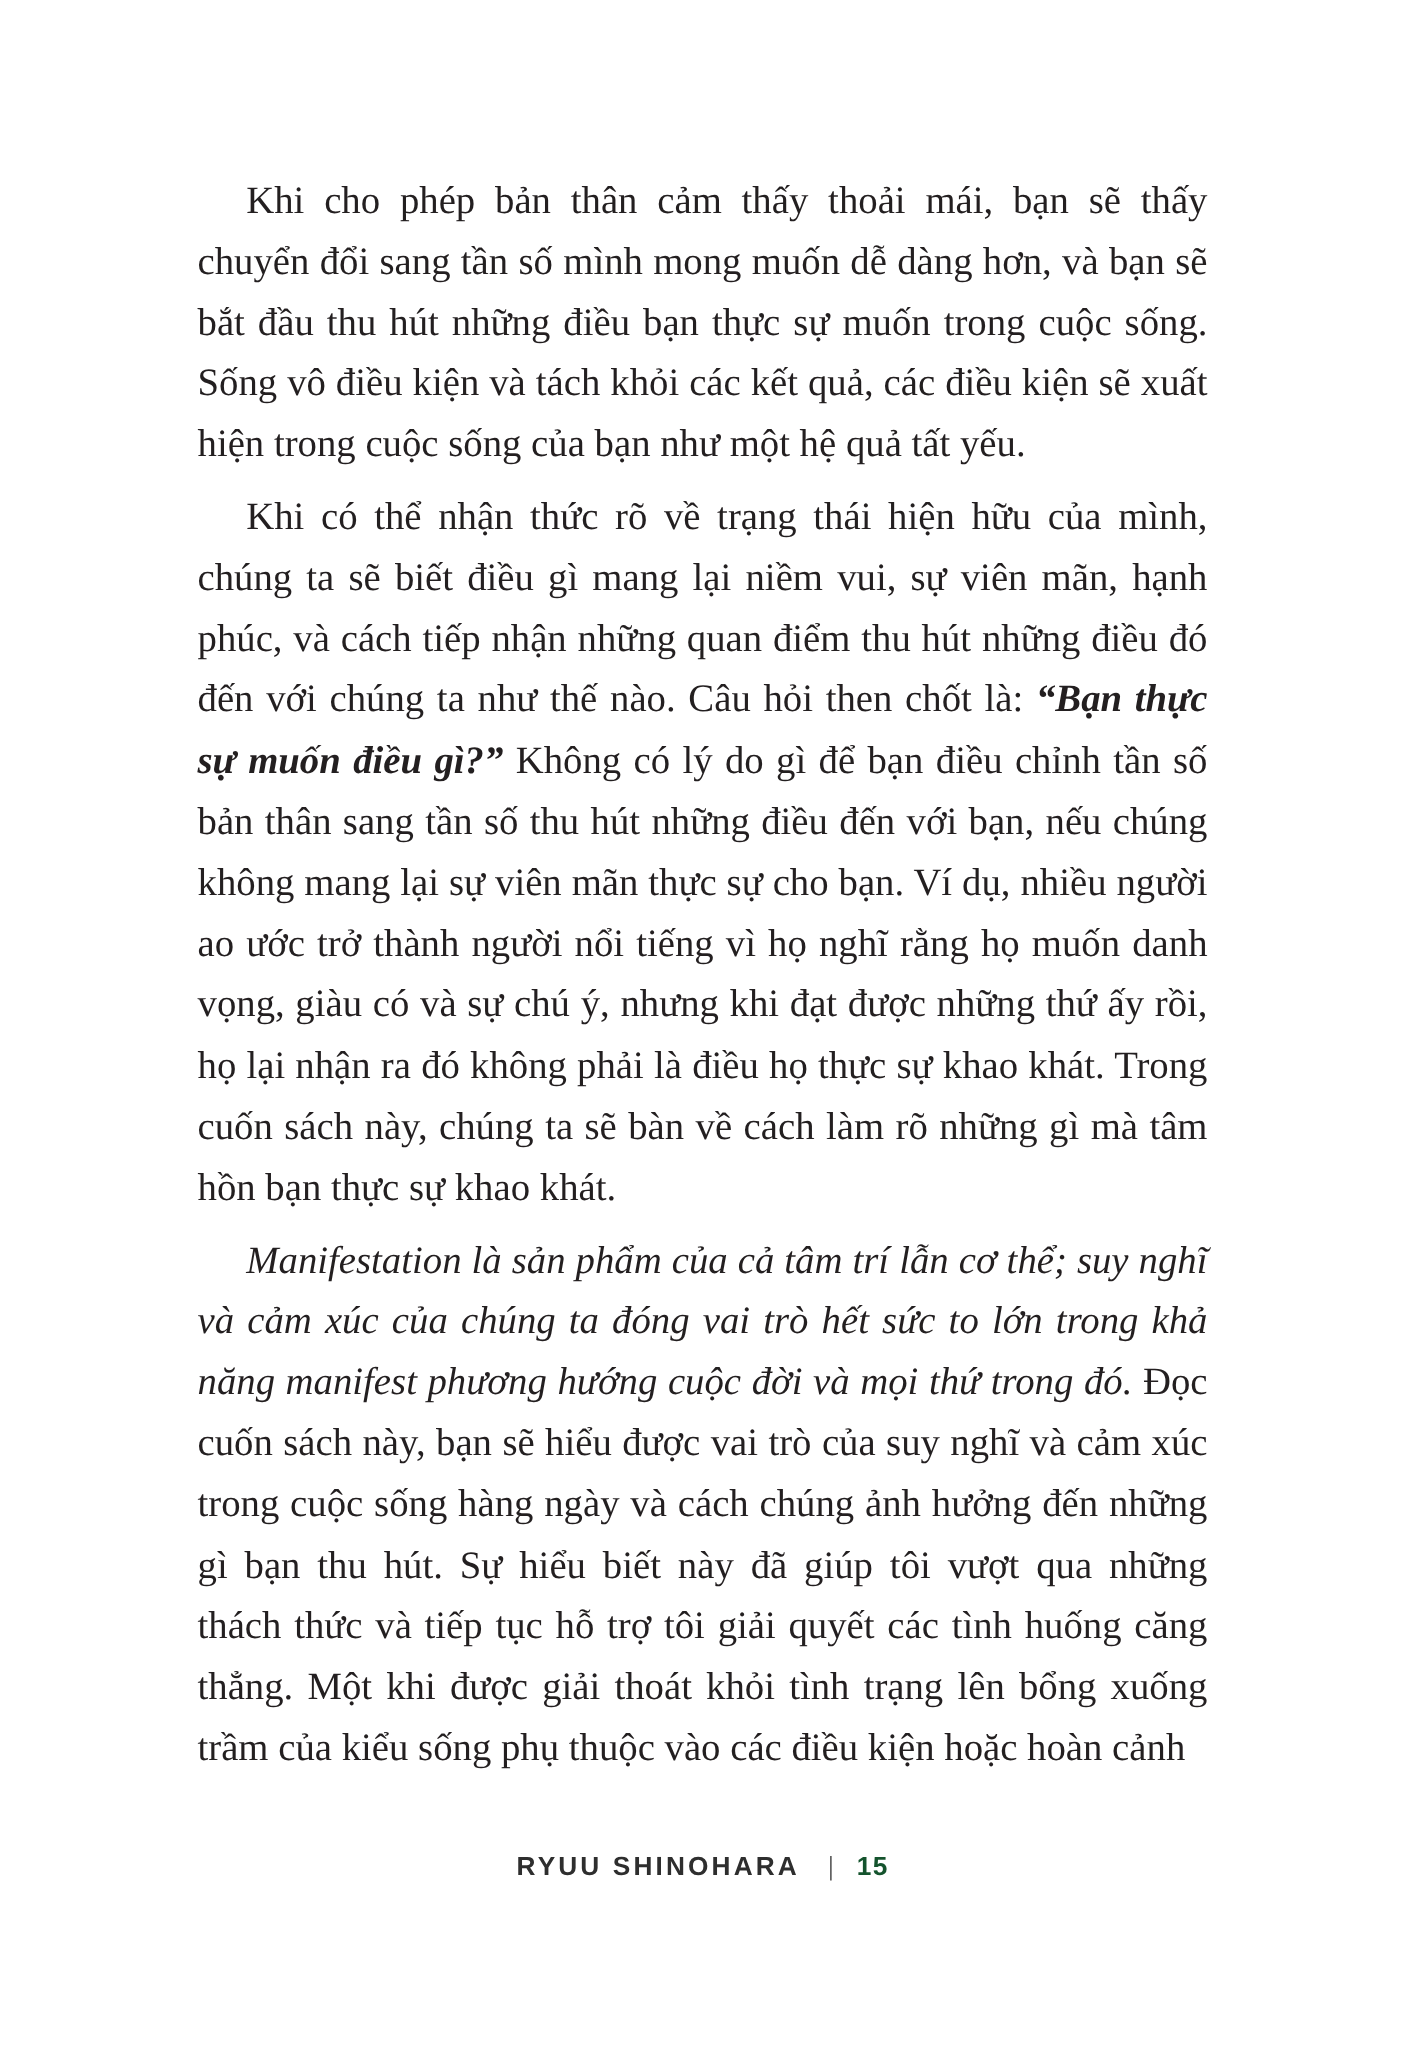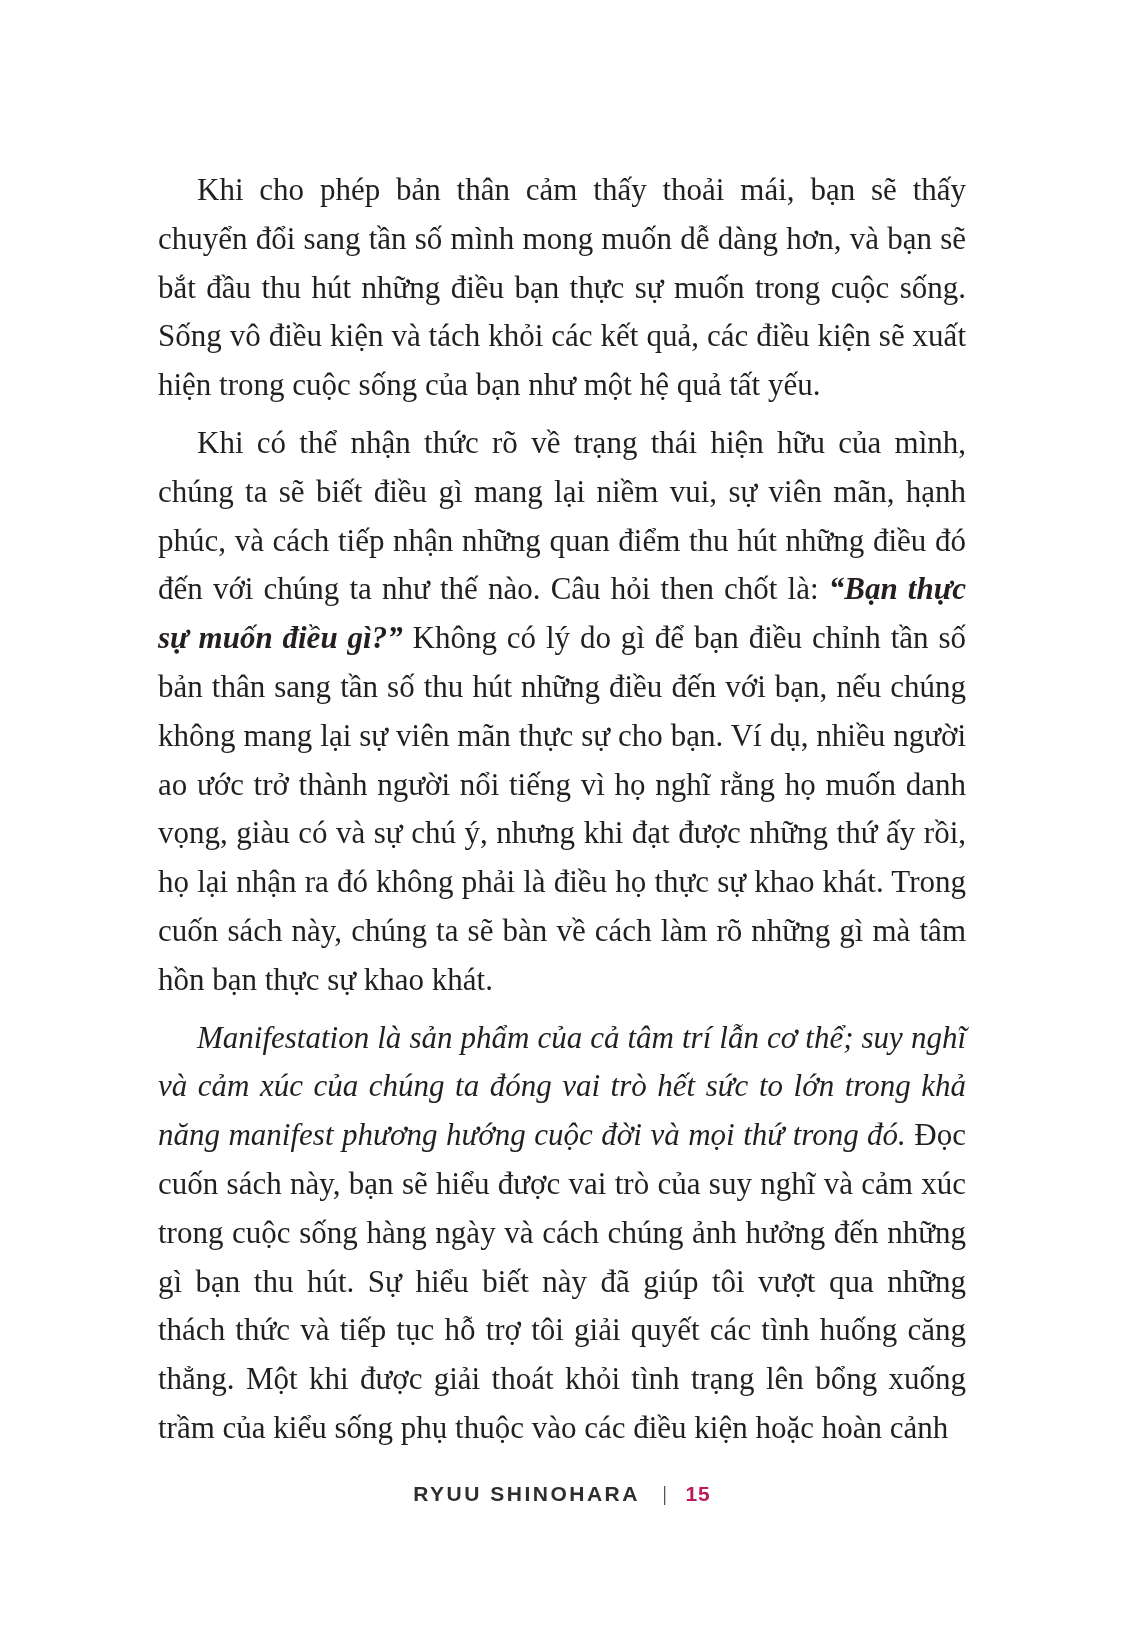--- a/index.html
+++ b/index.html
@@ -15,21 +15,21 @@
     font-family: "Liberation Serif", serif;
   }
   .page {
     position: absolute;
     inset: 0;
     background: #ffffff;
   }
   .text-block {
     position: absolute;
     left: 158px;
-    top: 166px;
+    top: 136px;
     width: 808px;
     color: #231f20;
     font-family: "Liberation Serif", serif;
     font-size: 31px;
     line-height: 48.8px;
     text-align: justify;
     text-justify: inter-word;
   }
   .text-block p {
     margin: 0 0 9px 0;
@@ -65,21 +65,21 @@
   .footer-separator {
     display: inline-block;
     margin: 0 18px 0 22px;
     color: #4a4a4a;
     font-weight: 300;
     transform: scaleX(0.7);
   }
   .footer-page-number {
     font-weight: 700;
     letter-spacing: 1px;
-    color: #be185d;
+    color: #14532d;
   }
 </style>
 </head>
 <body>
 
 <div class="page">
 
   <div class="text-block">
     <p><span class="run-normal">Khi cho phép bản thân cảm thấy thoải mái, bạn sẽ thấy chuyển đổi sang tần số mình mong muốn dễ dàng hơn, và bạn sẽ bắt đầu thu hút những điều bạn thực sự muốn trong cuộc sống. Sống vô điều kiện và tách khỏi các kết quả, các điều kiện sẽ xuất hiện trong cuộc sống của bạn như một hệ quả tất yếu.</span></p>
     <p><span class="run-normal">Khi có thể nhận thức rõ về trạng thái hiện hữu của mình, chúng ta sẽ biết điều gì mang lại niềm vui, sự viên mãn, hạnh phúc, và cách tiếp nhận những quan điểm thu hút những điều đó đến với chúng ta như thế nào. Câu hỏi then chốt là: </span><span class="run-bold-italic">“Bạn thực sự muốn điều gì?”</span><span class="run-normal"> Không có lý do gì để bạn điều chỉnh tần số bản thân sang tần số thu hút những điều đến với bạn, nếu chúng không mang lại sự viên mãn thực sự cho bạn. Ví dụ, nhiều người ao ước trở thành người nổi tiếng vì họ nghĩ rằng họ muốn danh vọng, giàu có và sự chú ý, nhưng khi đạt được những thứ ấy rồi, họ lại nhận ra đó không phải là điều họ thực sự khao khát. Trong cuốn sách này, chúng ta sẽ bàn về cách làm rõ những gì mà tâm hồn bạn thực sự khao khát.</span></p>

